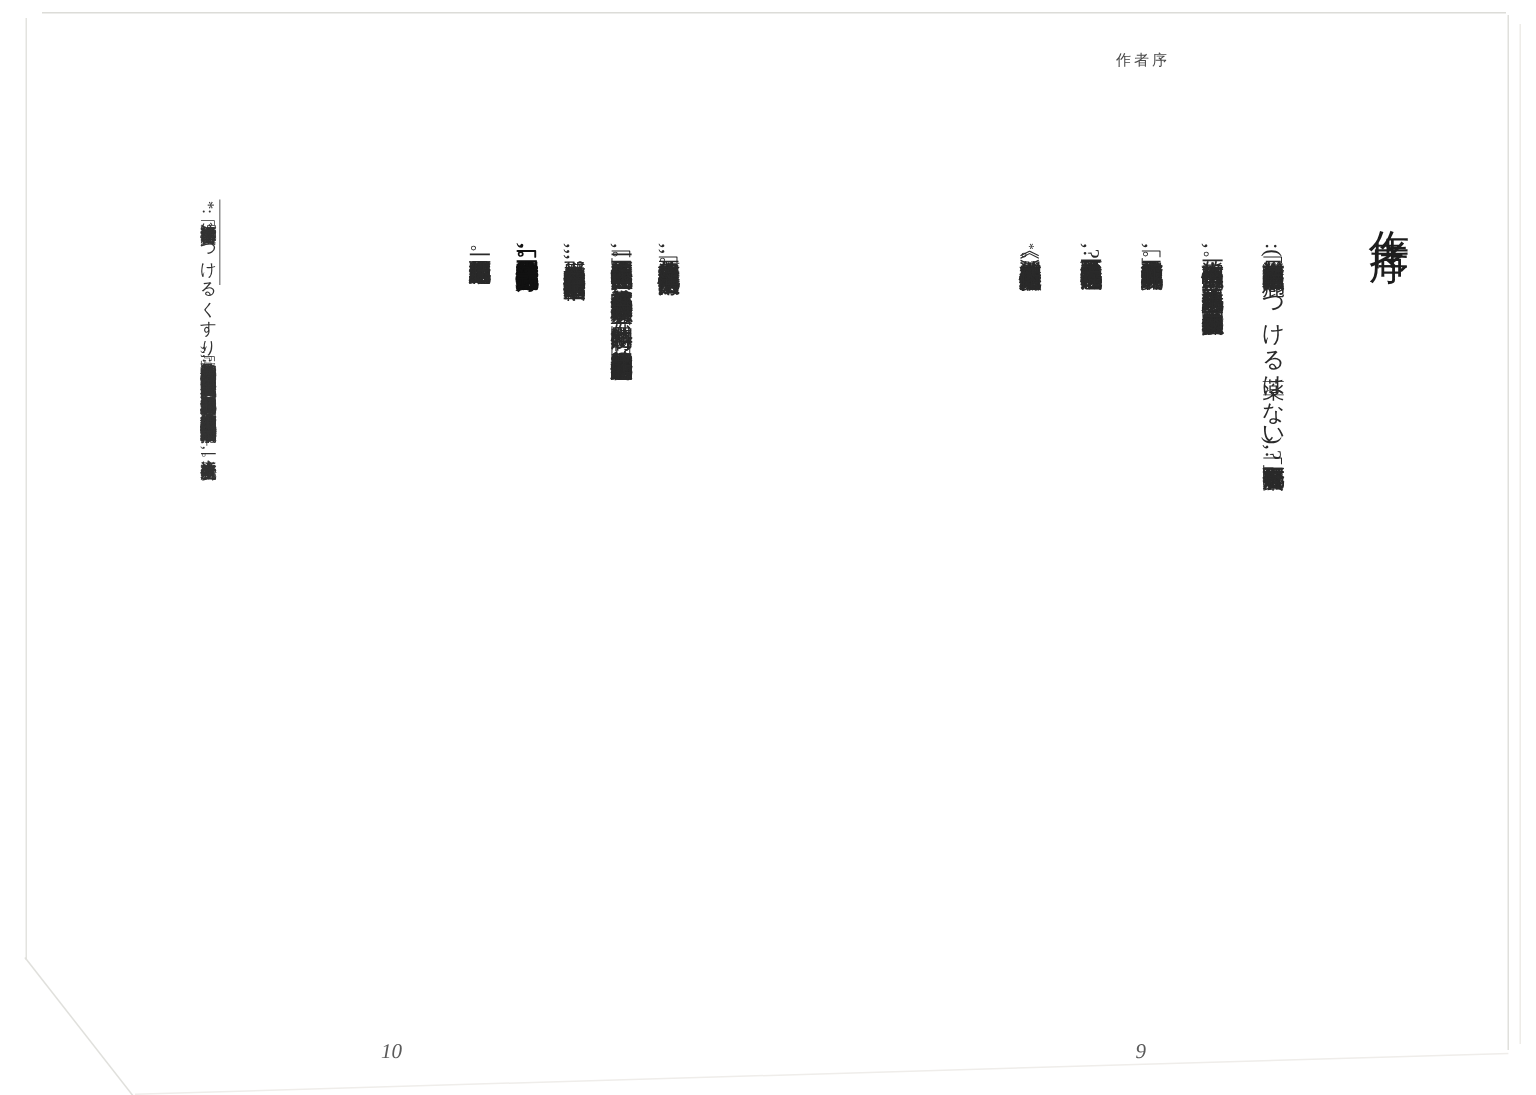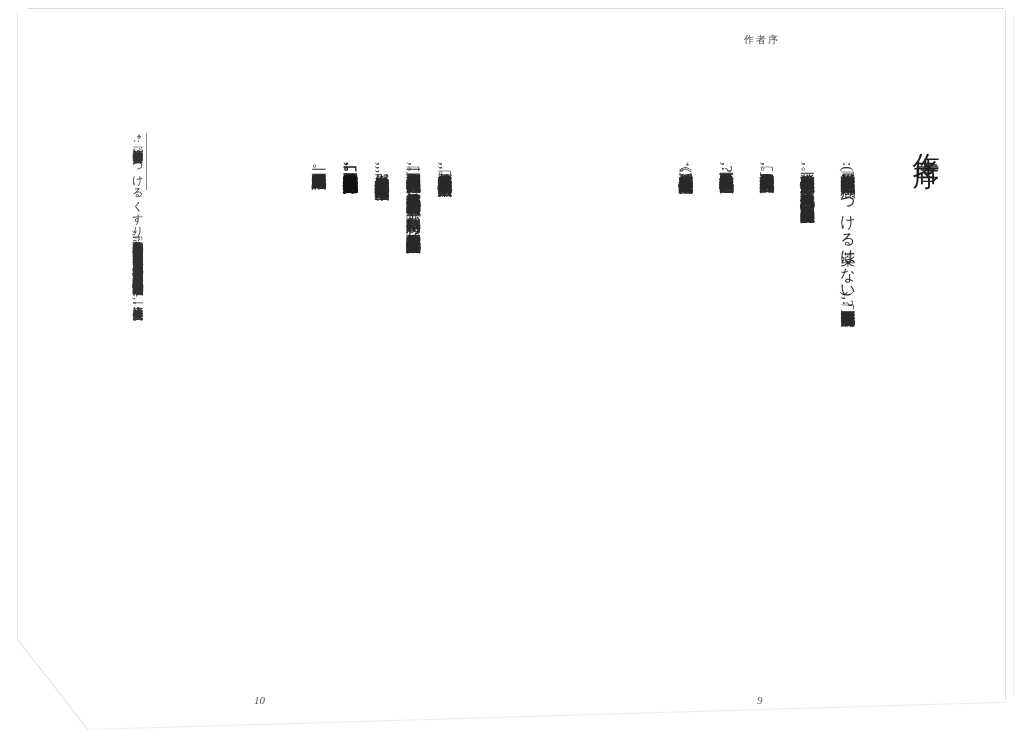--- a/index.html
+++ b/index.html
@@ -32,21 +32,21 @@
     left: 90px; top: 729px; width: 916px; height: 1px;
     transform: rotate(-1.7deg); transform-origin: 0 0; background:#efedea;
   }
   
   #running-header {
     position: absolute; left: 744px; top: 33px;
     font-size: 10px; letter-spacing: 2px; color: #4a4a4a;
   }
   .page-num {
     position: absolute; top: 694px;
-    font-size: 11px; font-style: italic; color: #5a5a5a;
+    font-size: 14px; font-style: italic; color: #5a5a5a;
   }
   #page-num-left { left: 254px; }
   #page-num-right { left: 757px; }
   
   #page-title {
     position: absolute; top: 132px; right: 80px;
     font-size: 27px; letter-spacing: 4px; color: #1d1d1d; font-weight: 500;
   }
   
   .body-block { position: absolute; top: 132px; color: #2a2a2a; }

